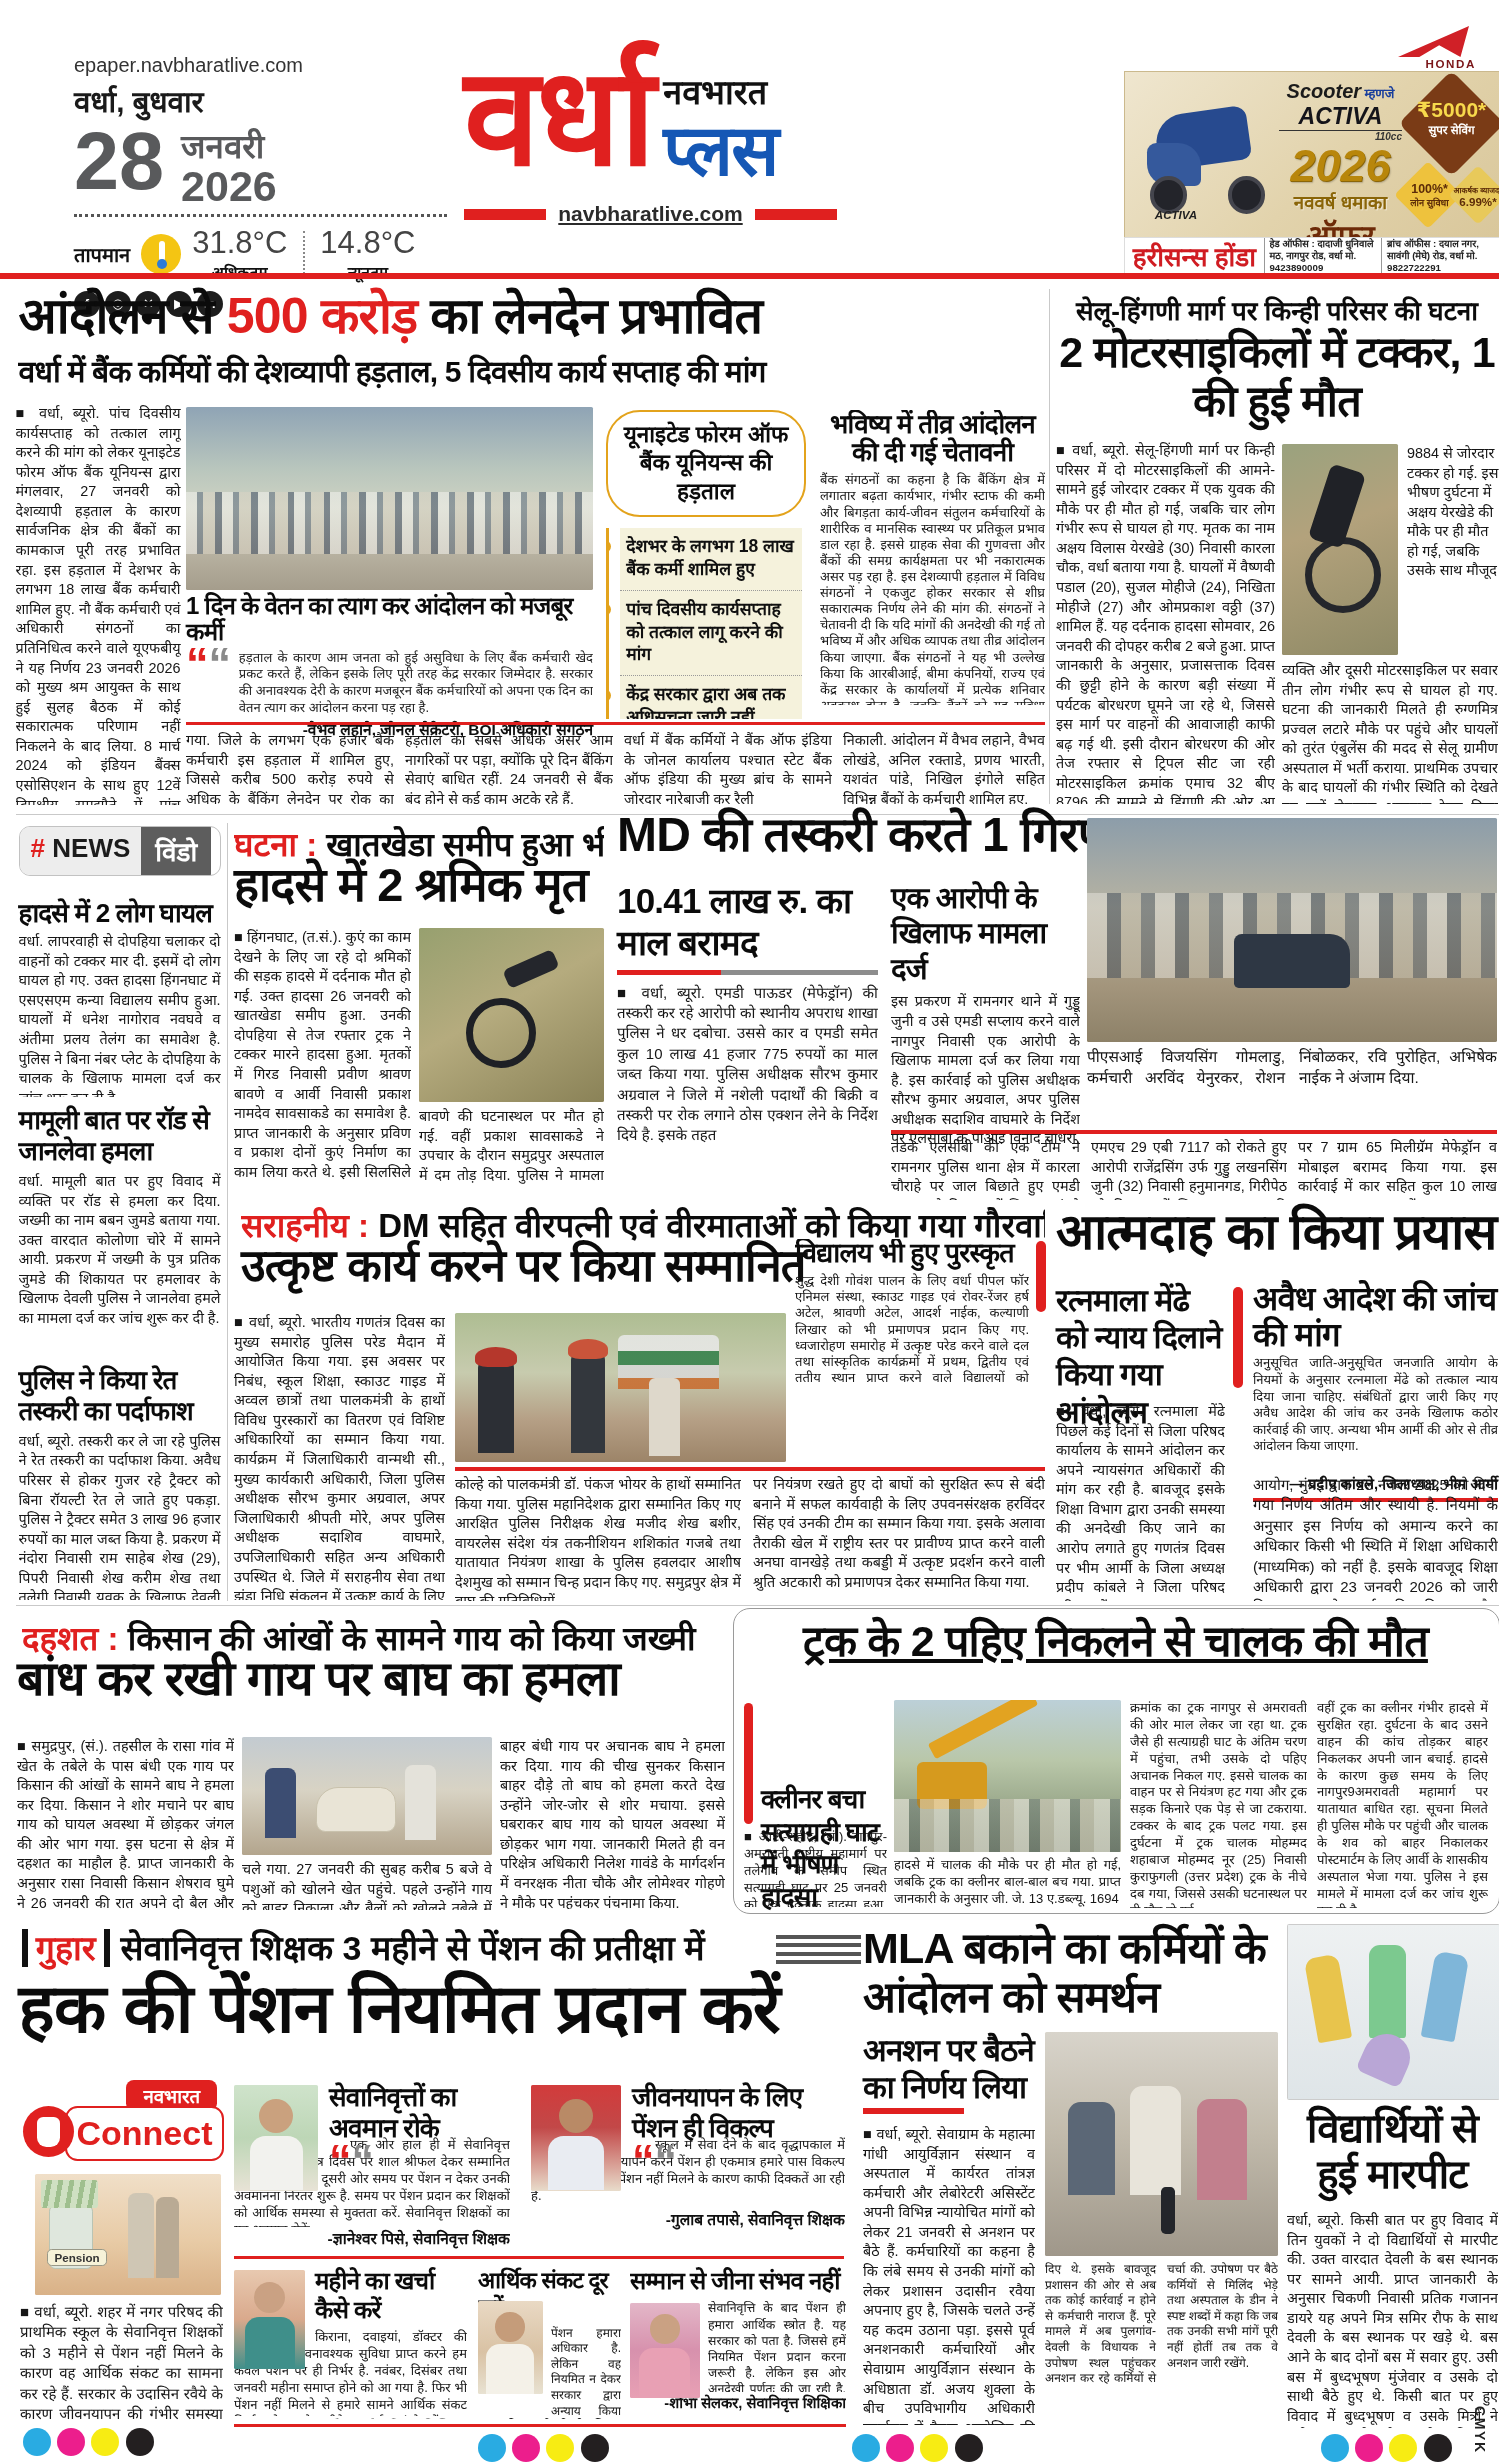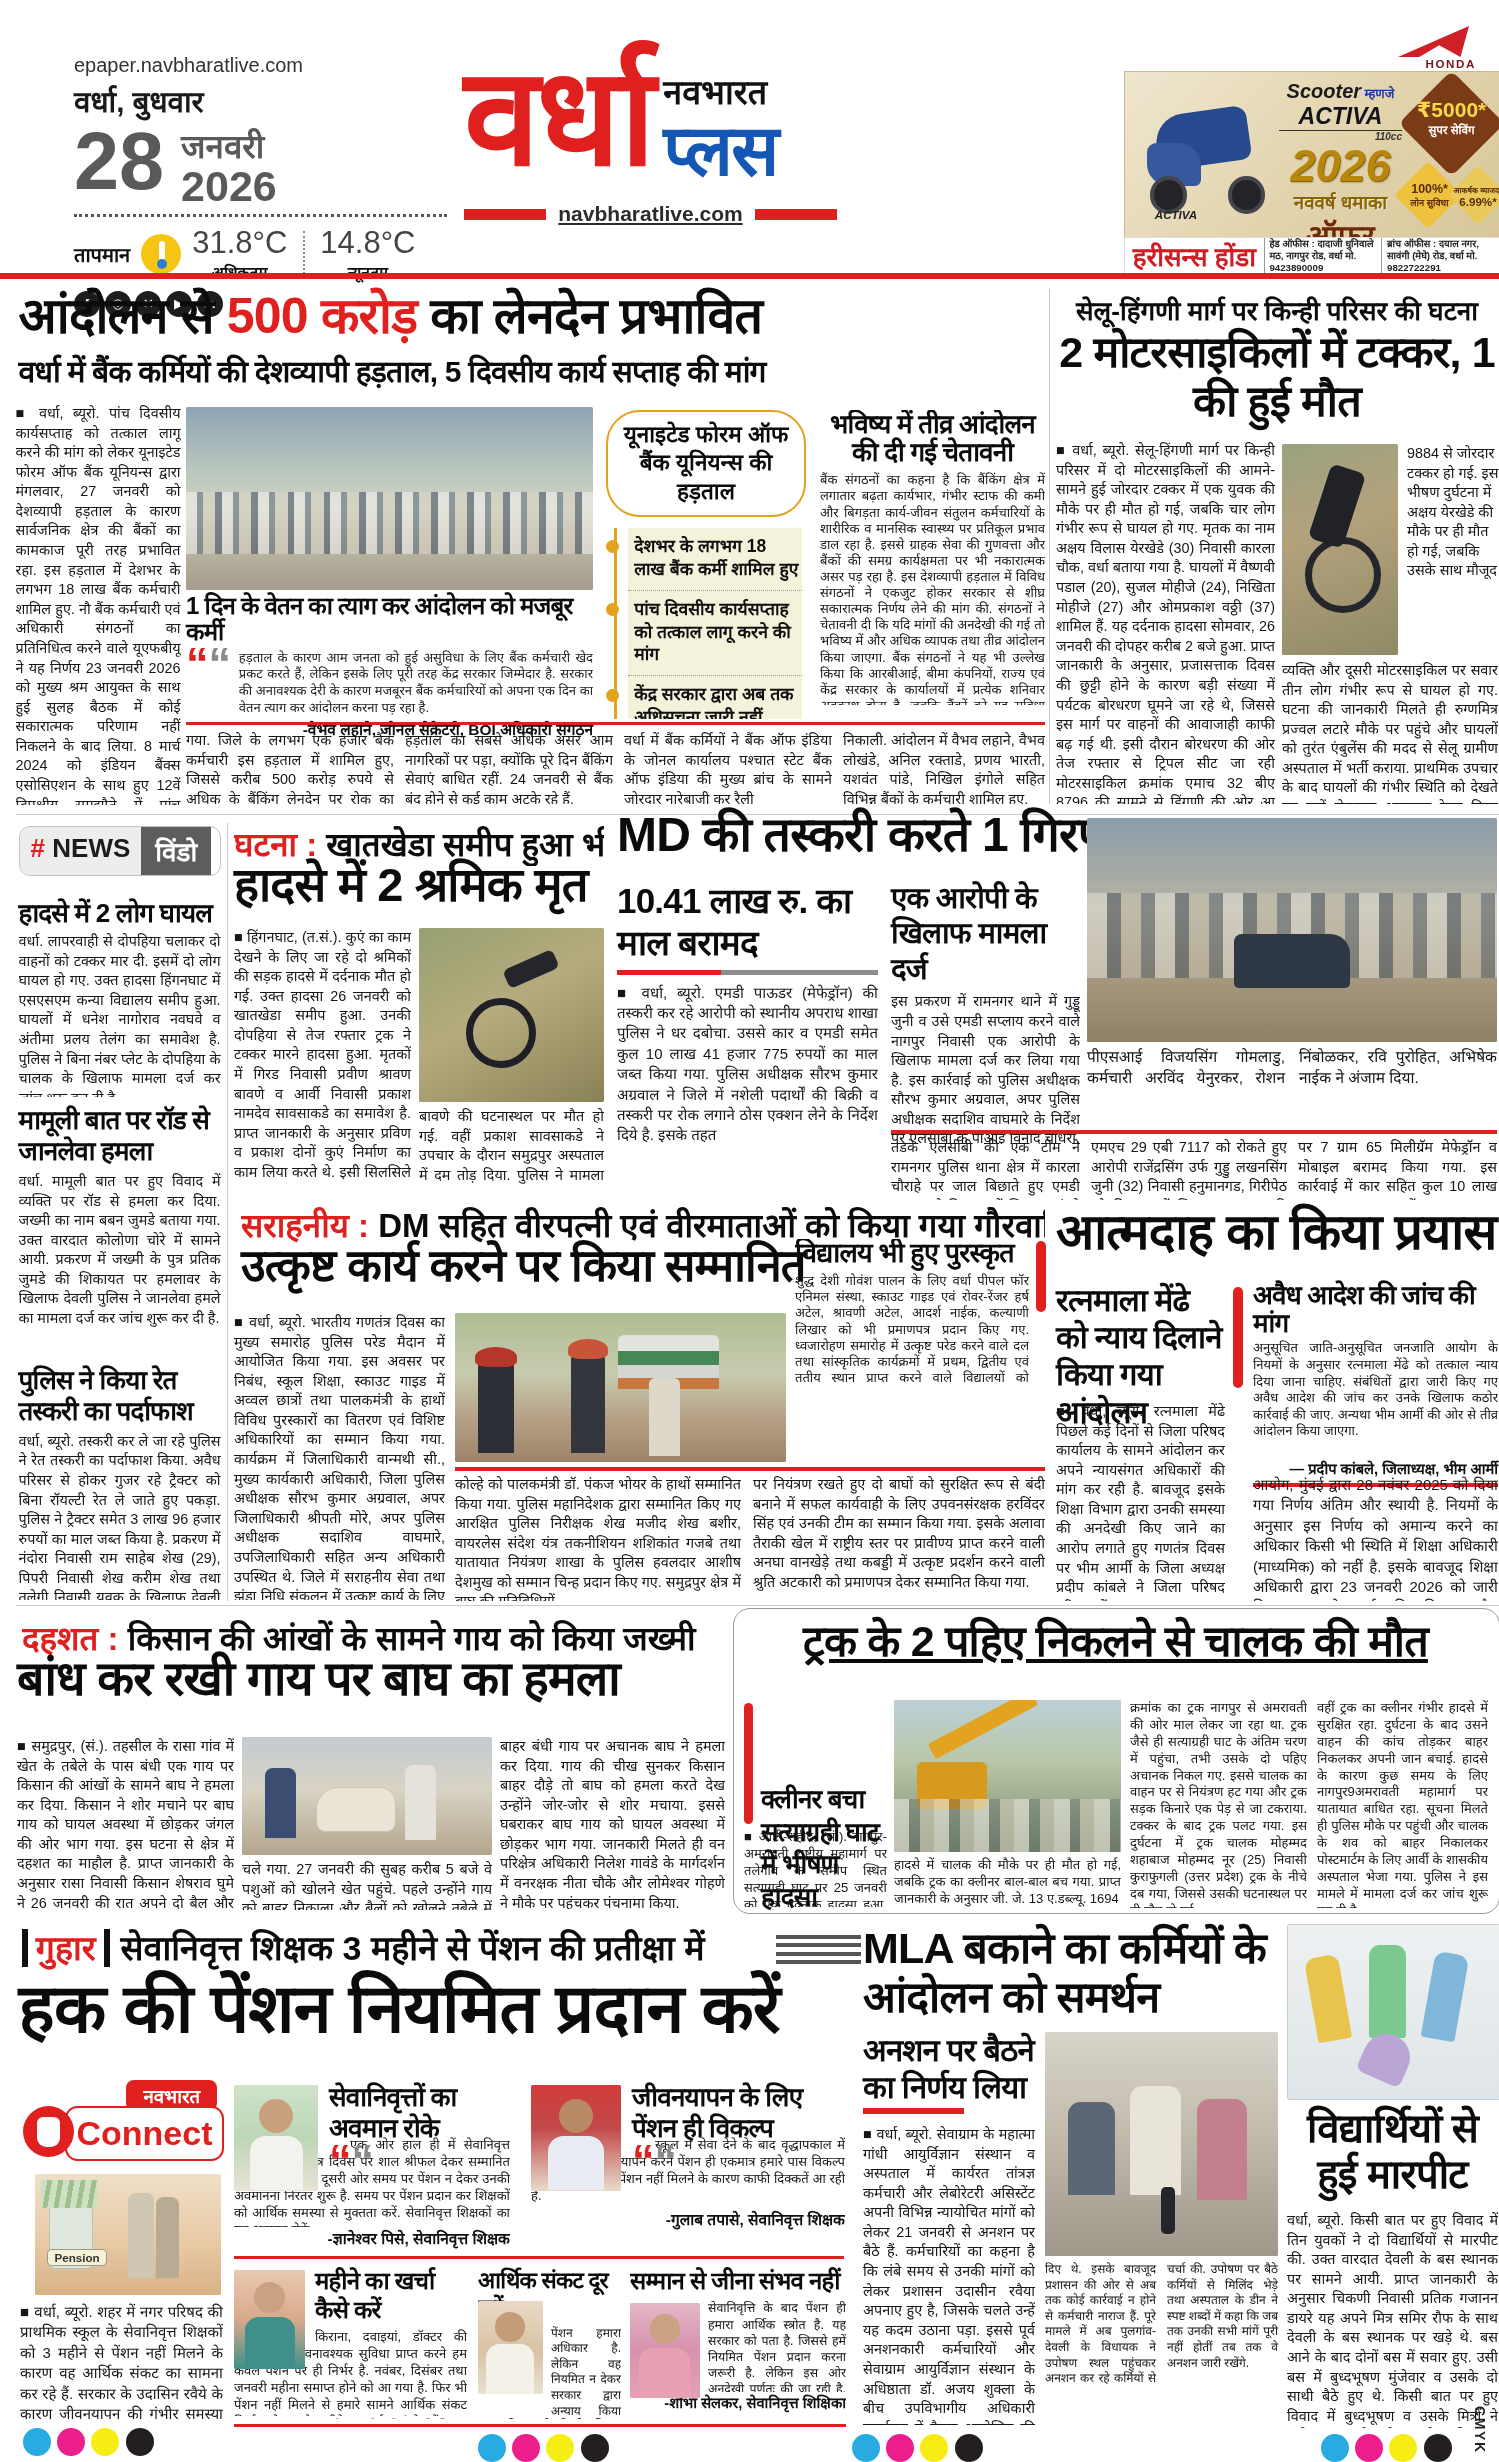--- a/index.html
+++ b/index.html
@@ -15,21 +15,21 @@
   .gline{background:#c9c9c9;}
   .photo{position:absolute;overflow:hidden;border-radius:1.6px;}
   .attr{font-weight:700;text-align:right;color:#101010;font-size:14.7px;}
   .center{text-align:center;}
   .q1::before{content:"\201C";color:#e0201f;}
   .q2::before{content:"\201C";color:#8a8a8a;}
   .qm i{font-style:normal;font-size:45px;font-weight:800;line-height:0;position:relative;top:14px;}
   
   .bb-title{border:2.3px solid #e3a31c;border-radius:34px;padding:9.3px 14px;text-align:center;
             font-weight:800;font-size:22.5px;line-height:1.25;color:#0b0b0b;background:#fff;}
-  .bb-list{list-style:none;margin:11px 0 0 8px;padding:0 4px 0 0;border-left:3.1px solid #e3a31c;}
+  .bb-list{list-style:none;margin:11px 0 0 0;padding:0 4px 0 0;border-left:3.1px solid #e3a31c;}
   .bb-list li{position:relative;margin:0 0 0 11px;padding:7px 3.1px 9.3px 6.2px;border-bottom:1.6px dotted #9a9a9a;
               font-weight:700;font-size:17.5px;line-height:1.3;color:#101010;background:#f5f2dc;}
   .bb-list li:last-child{border-bottom:none;}
   .bb-list li::before{content:"";position:absolute;left:-22px;top:12.4px;width:13px;height:13px;
               border-radius:50%;background:#e3a31c;}
   
   .nwb{display:flex;align-items:stretch;border-radius:11px;overflow:hidden;border:0.8px solid #c2c2c2;}
   .nwb .l{background:#ededed;padding:6.2px 11px;font-weight:800;font-size:26px;color:#1c1c1c;}
   .nwb .l b{color:#e0201f;}
   .nwb .r{background:#5d5d5d;color:#fff;padding:6.2px 14px;font-weight:800;font-size:26px;}
@@ -261,21 +261,21 @@
   </div>
   <div class="abs vbar" style="left:1036px;top:1241px;width:10px;height:71px;"></div>
   <div class="abs rule" style="left:455px;top:1467px;width:590px;height:3.9px;"></div>
   <div class="abs bt" style="left:455px;top:1475px;width:286px;height:126px;">कोल्हे को पालकमंत्री डॉ. पंकज भोयर के हाथों सम्मानित किया गया. पुलिस महानिदेशक द्वारा सम्मानित किए गए आरक्षित पुलिस निरीक्षक शेख मजीद शेख बशीर, वायरलेस संदेश यंत्र तकनीशियन शशिकांत गजबे तथा यातायात नियंत्रण शाखा के पुलिस हवलदार आशीष देशमुख को सम्मान चिन्ह प्रदान किए गए. समुद्रपुर क्षेत्र में बाघ की गतिविधियों</div>
   <div class="abs bt" style="left:753px;top:1475px;width:292px;height:126px;">पर नियंत्रण रखते हुए दो बाघों को सुरक्षित रूप से बंदी बनाने में सफल कार्यवाही के लिए उपवनसंरक्षक हरविंदर सिंह एवं उनकी टीम का सम्मान किया गया. इसके अलावा तैराकी खेल में राष्ट्रीय स्तर पर प्रावीण्य प्राप्त करने वाली अनघा वानखेड़े तथा कबड्डी में उत्कृष्ट प्रदर्शन करने वाली श्रुति अटकारी को प्रमाणपत्र देकर सम्मानित किया गया.</div>
 
   <div class="abs hd" style="left:1056px;top:1205px;width:442px;font-size:50px;">आत्मदाह का किया प्रयास</div>
   <div class="abs hd" style="left:1056px;top:1282px;width:169px;font-size:31px;font-weight:700;line-height:1.2;">रत्नमाला मेंढे को न्याय दिलाने किया गया आंदोलन</div>
   <div class="abs vbar" style="left:1233px;top:1287px;width:10px;height:101px;"></div>
   <div class="abs" style="left:1253px;top:1281px;width:245px;">
-    <div class="hd" style="font-size:26px;">अवैध आदेश की जांच की मांग</div>
+    <div class="hd" style="font-size:33px;">अवैध आदेश की जांच की मांग</div>
     <div class="bt" style="font-size:13px;line-height:1.28;margin-top:3.1px;height:116px;">अनुसूचित जाति-अनुसूचित जनजाति आयोग के नियमों के अनुसार रत्नमाला मेंढे को तत्काल न्याय दिया जाना चाहिए. संबंधितों द्वारा जारी किए गए अवैध आदेश की जांच कर उनके खिलाफ कठोर कार्रवाई की जाए. अन्यथा भीम आर्मी की ओर से तीव्र आंदोलन किया जाएगा.</div>
     <div class="attr" style="font-size:14.7px;margin-top:1.6px;">— प्रदीप कांबले, जिलाध्यक्ष, भीम आर्मी</div>
     <div class="rule" style="width:100%;height:4.7px;margin-top:4.7px;"></div>
   </div>
   <div class="abs bt" style="left:1056px;top:1402px;width:169px;height:199px;">■ वर्धा, ब्यूरो. रत्नमाला मेंढे पिछले कई दिनों से जिला परिषद कार्यालय के सामने आंदोलन कर अपने न्यायसंगत अधिकारों की मांग कर रही है. बावजूद इसके शिक्षा विभाग द्वारा उनकी समस्या की अनदेखी किए जाने का आरोप लगाते हुए गणतंत्र दिवस पर भीम आर्मी के जिला अध्यक्ष प्रदीप कांबले ने जिला परिषद परिसर में आत्मदाह का प्रयास किया. हालांकि, समय रहते अधिकारियों और कर्मचारियों के हस्तक्षेप से बड़ा हादसा टल गया. प्रदीप कांबले ने बताया कि रत्नमाला मेंढे के पर्यवेक्षक पद से संबंधित मामले में शिक्षा उपसंचालक, नागपुर द्वारा 3 सितंबर 2025 और 27 अक्टूबर 2025 को जारी निर्देश तथा अनुसूचित जाति-अनुसूचित जनजाति</div>
   <div class="abs bt" style="left:1253px;top:1475px;width:245px;height:126px;font-size:15px;">आयोग, मुंबई द्वारा 28 नवंबर 2025 को दिया गया निर्णय अंतिम और स्थायी है. नियमों के अनुसार इस निर्णय को अमान्य करने का अधिकार किसी भी स्थिति में शिक्षा अधिकारी (माध्यमिक) को नहीं है. इसके बावजूद शिक्षा अधिकारी द्वारा 23 जनवरी 2026 को जारी किया गया आदेश पूर्णतः नियमविरुद्ध, अवैध और अतार्किक होने का आरोप कांबले ने लगाया. उन्होंने कहा कि यह आदेश अनुसूचित जाति-अनुसूचित जनजाति आयोग के निर्णय का अपमान है और सामाजिक न्याय के सिद्धांतों के खिलाफ है.</div>
 
   <div class="abs gline" style="left:15.5px;top:1605px;width:1483px;height:0.8px;"></div>
 
   <div class="abs kick" style="left:22px;top:1615px;width:703px;font-size:33px;">

